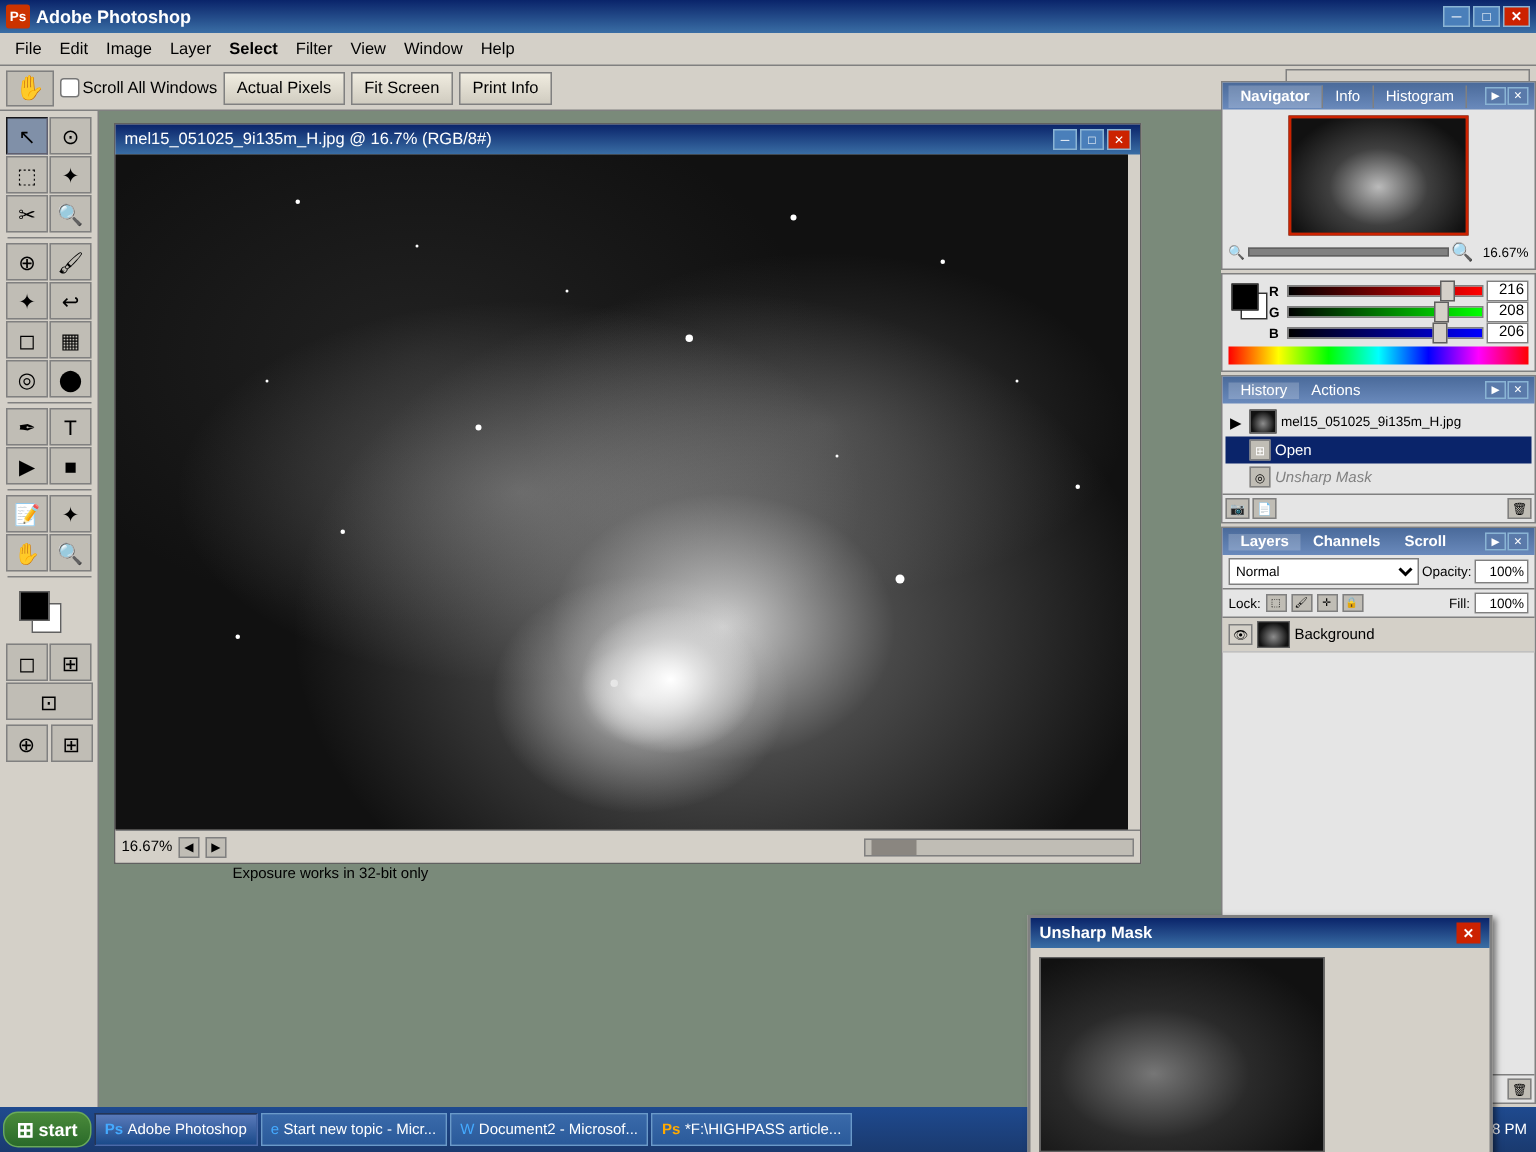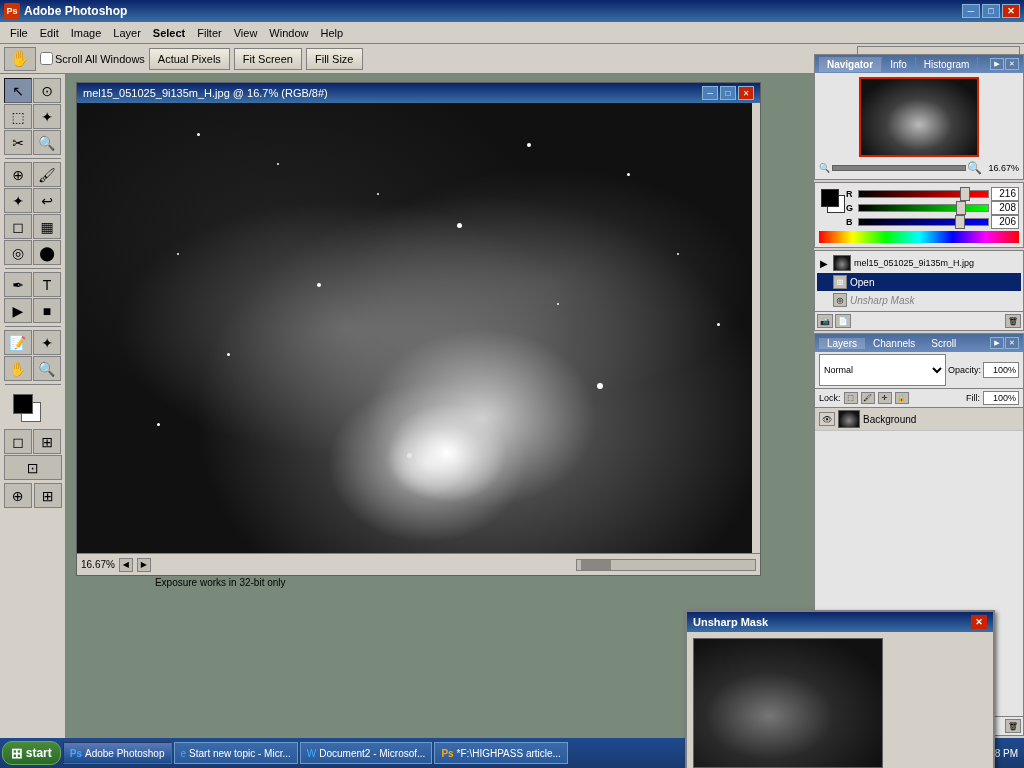--- a/index.html
+++ b/index.html
@@ -350,21 +350,21 @@
 <div class="toolbar">
   <div class="toolbar-hand">
     <span style="font-size:16px;">✋</span>
   </div>
   <div class="toolbar-checkbox">
     <input type="checkbox" style="">
     <span>Scroll All Windows</span>
   </div>
   <button class="toolbar-btn">Actual Pixels</button>
   <button class="toolbar-btn">Fit Screen</button>
-  <button class="toolbar-btn">Fill Size</button>
+  <button class="toolbar-btn">Print Info</button>
   <div class="toolbar-right">
     <div class="tool-preset-area">
       <span>Brushes &nbsp; Tool Presets &nbsp; ...mps</span>
     </div>
   </div>
 </div>
 
 <div class="left-panel">
   <div class="tool-row">
     <div class="tool-btn active">↖</div>
@@ -527,20 +527,30 @@
             <input type="range" class="color-slider b-slider" min="0" max="255" value="206" style="flex: 1 1 0%; height: 8px;">
             <span class="color-val">206</span>
           </div>
         </div>
       </div>
       <div class="color-bar"></div>
     </div>
   </div>
 
   <div class="panel-window history-panel">
+    <div class="panel-title-bar">
+      <div style="flex:1;display:flex;">
+        <span style="color:white;padding:0 8px;background:rgba(255,255,255,0.2);font-size:10px;cursor:pointer;">History</span>
+        <span style="color:white;padding:0 8px;font-size:10px;cursor:pointer;">Actions</span>
+      </div>
+      <div class="panel-btns">
+        <div class="panel-btn">▶</div>
+        <div class="panel-btn">✕</div>
+      </div>
+    </div>
     <div class="history-content">
       <div class="history-item">
         <div class="history-arrow">▶</div>
         <div class="history-thumb">
           <div style="width:100%;height:100%;background:radial-gradient(ellipse at 50% 60%,rgba(255,255,255,0.5) 0%,#111 70%);"></div>
         </div>
         <span style="font-size:9px;">mel15_051025_9i135m_H.jpg</span>
       </div>
       <div class="history-item active">
         <div style="width:10px;"></div>
@@ -555,32 +565,32 @@
     </div>
     <div style="display:flex;gap:2px;padding:2px;border-top:1px solid #808080;">
       <div style="width:16px;height:14px;background:#c0bdb5;border:1px solid #808080;display:flex;align-items:center;justify-content:center;font-size:8px;cursor:pointer;">📷</div>
       <div style="width:16px;height:14px;background:#c0bdb5;border:1px solid #808080;display:flex;align-items:center;justify-content:center;font-size:8px;cursor:pointer;">📄</div>
       <div style="margin-left:auto;width:16px;height:14px;background:#c0bdb5;border:1px solid #808080;display:flex;align-items:center;justify-content:center;font-size:8px;cursor:pointer;">🗑</div>
     </div>
   </div>
 
   <div class="panel-window layers-panel" style="flex:1;display:flex;flex-direction:column;">
     <div class="panel-title-bar">
-      <div style="flex:1;display:flex;">
+      <div style="flex:1;display:flex;font-weight:bold;">
         <span style="color:white;padding:0 8px;background:rgba(255,255,255,0.2);font-size:10px;cursor:pointer;">Layers</span>
         <span style="color:white;padding:0 8px;font-size:10px;cursor:pointer;">Channels</span>
         <span style="color:white;padding:0 8px;font-size:10px;cursor:pointer;">Scroll</span>
       </div>
       <div class="panel-btns">
         <div class="panel-btn">▶</div>
         <div class="panel-btn">✕</div>
       </div>
     </div>
     <div style="display:flex;align-items:center;gap:2px;padding:2px 4px;border-bottom:1px solid #808080;">
-      <select style="flex:1;height:32px;font-size:9px;background:white;border:1px solid #808080;">
+      <select style="flex:1;height:18px;font-size:9px;background:white;border:1px solid #808080;">
         <option>Normal</option>
       </select>
       <span style="font-size:9px;">Opacity:</span>
       <div style="width:36px;height:16px;background:white;border:1px solid #808080;font-size:9px;display:flex;align-items:center;justify-content:flex-end;padding-right:2px;">100%</div>
     </div>
     <div style="display:flex;align-items:center;gap:3px;padding:2px 4px;border-bottom:1px solid #808080;font-size:9px;">
       <span>Lock:</span>
       <div style="width:14px;height:12px;background:#c0bdb5;border:1px solid #808080;display:flex;align-items:center;justify-content:center;font-size:7px;cursor:pointer;">⬚</div>
       <div style="width:14px;height:12px;background:#c0bdb5;border:1px solid #808080;display:flex;align-items:center;justify-content:center;font-size:7px;cursor:pointer;">🖌</div>
       <div style="width:14px;height:12px;background:#c0bdb5;border:1px solid #808080;display:flex;align-items:center;justify-content:center;font-size:7px;cursor:pointer;">✛</div>

